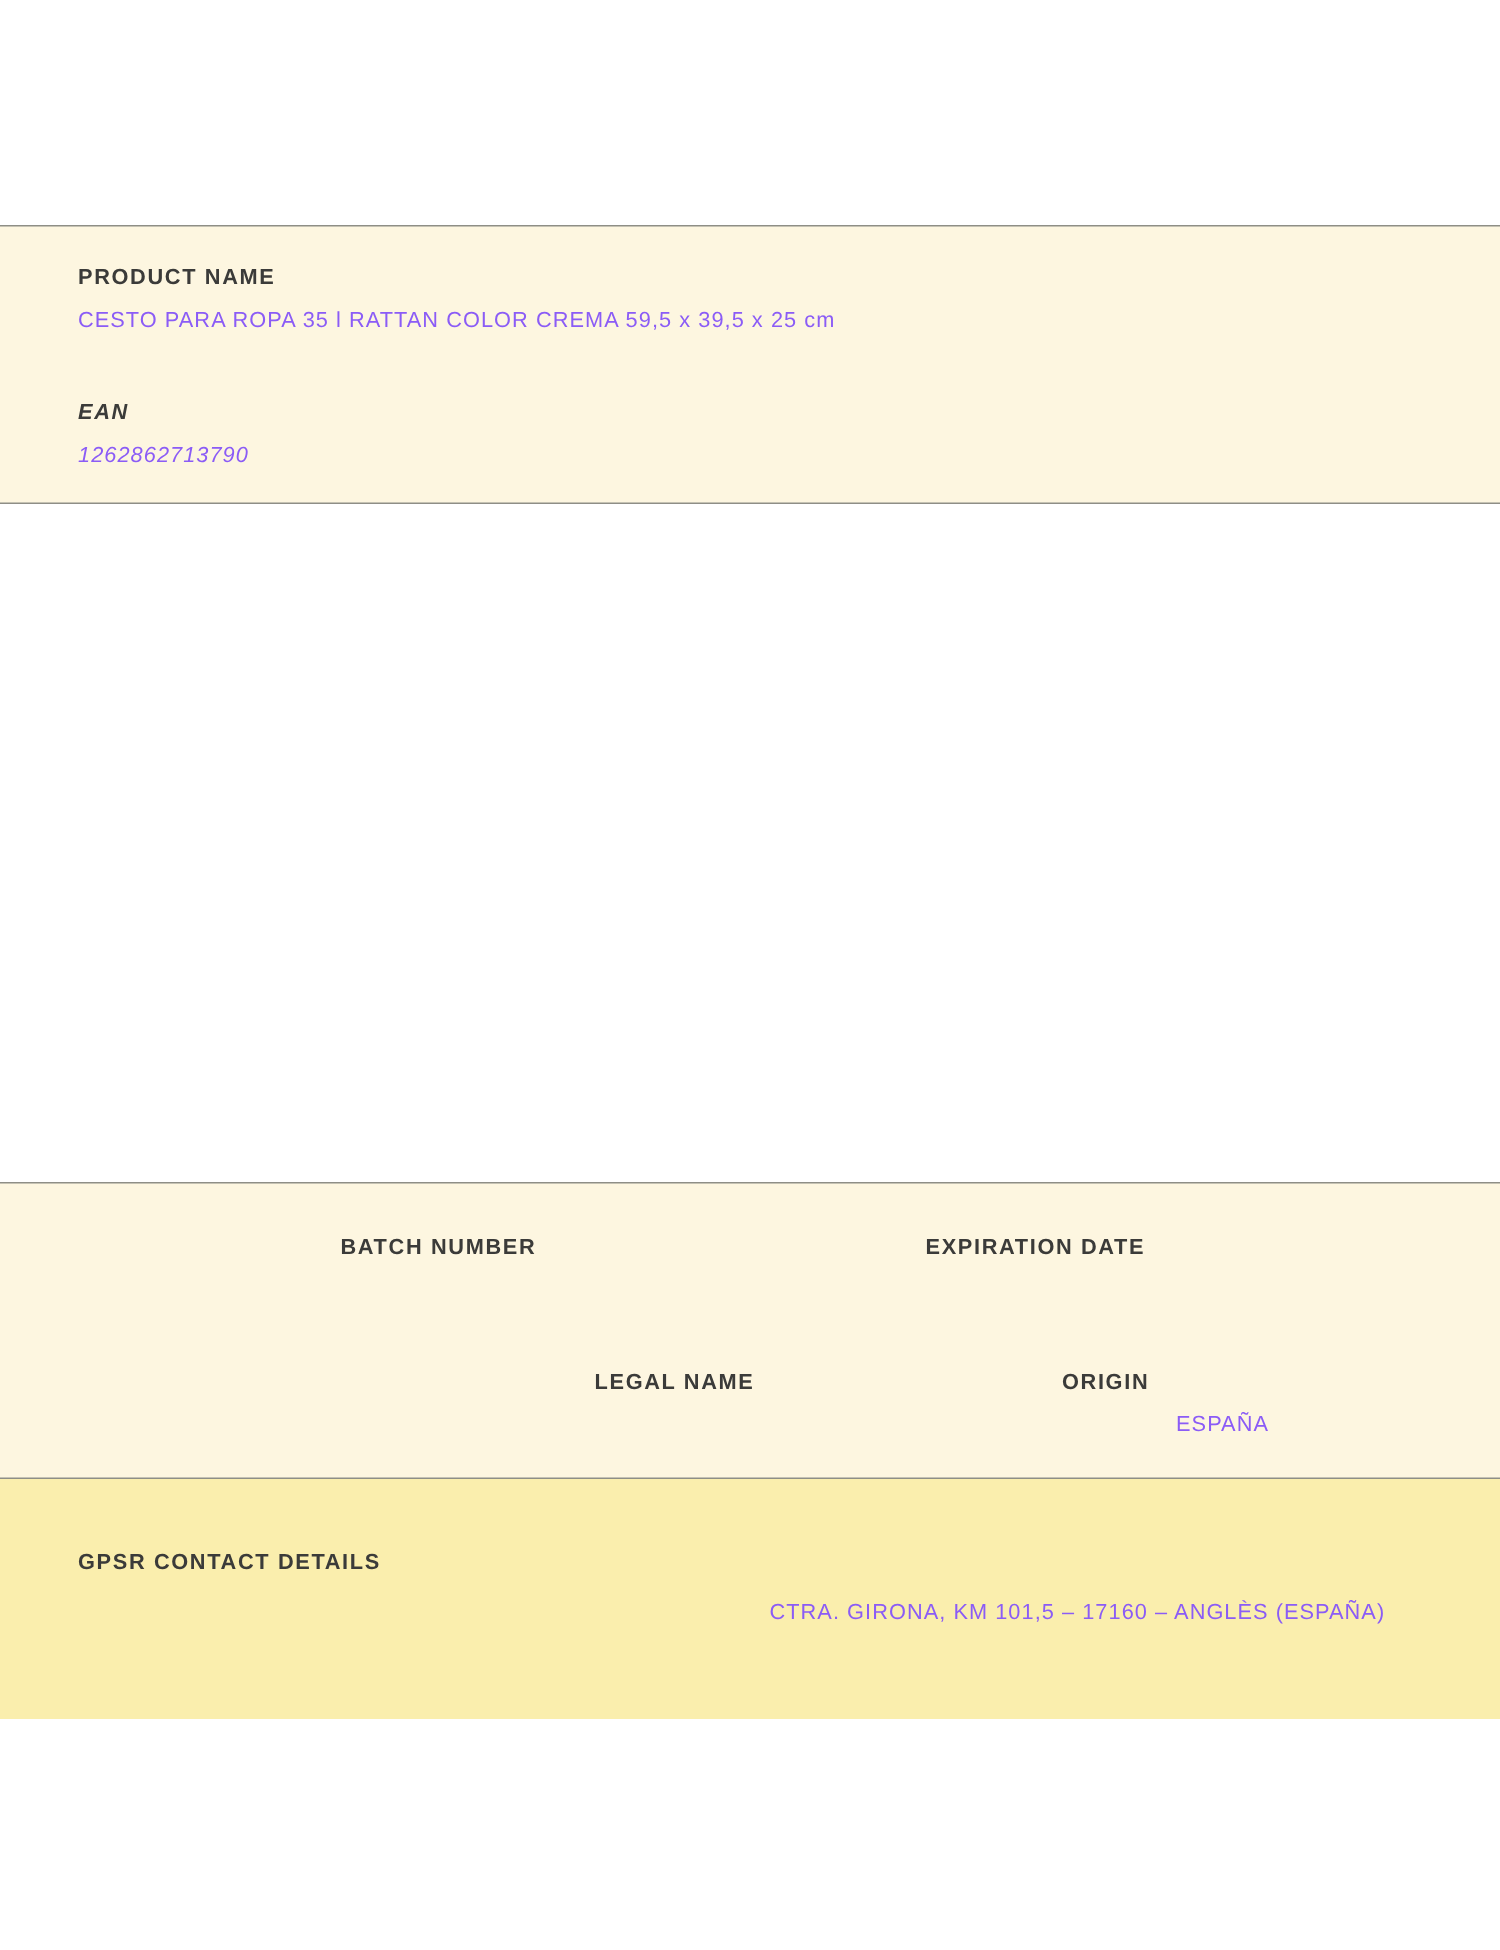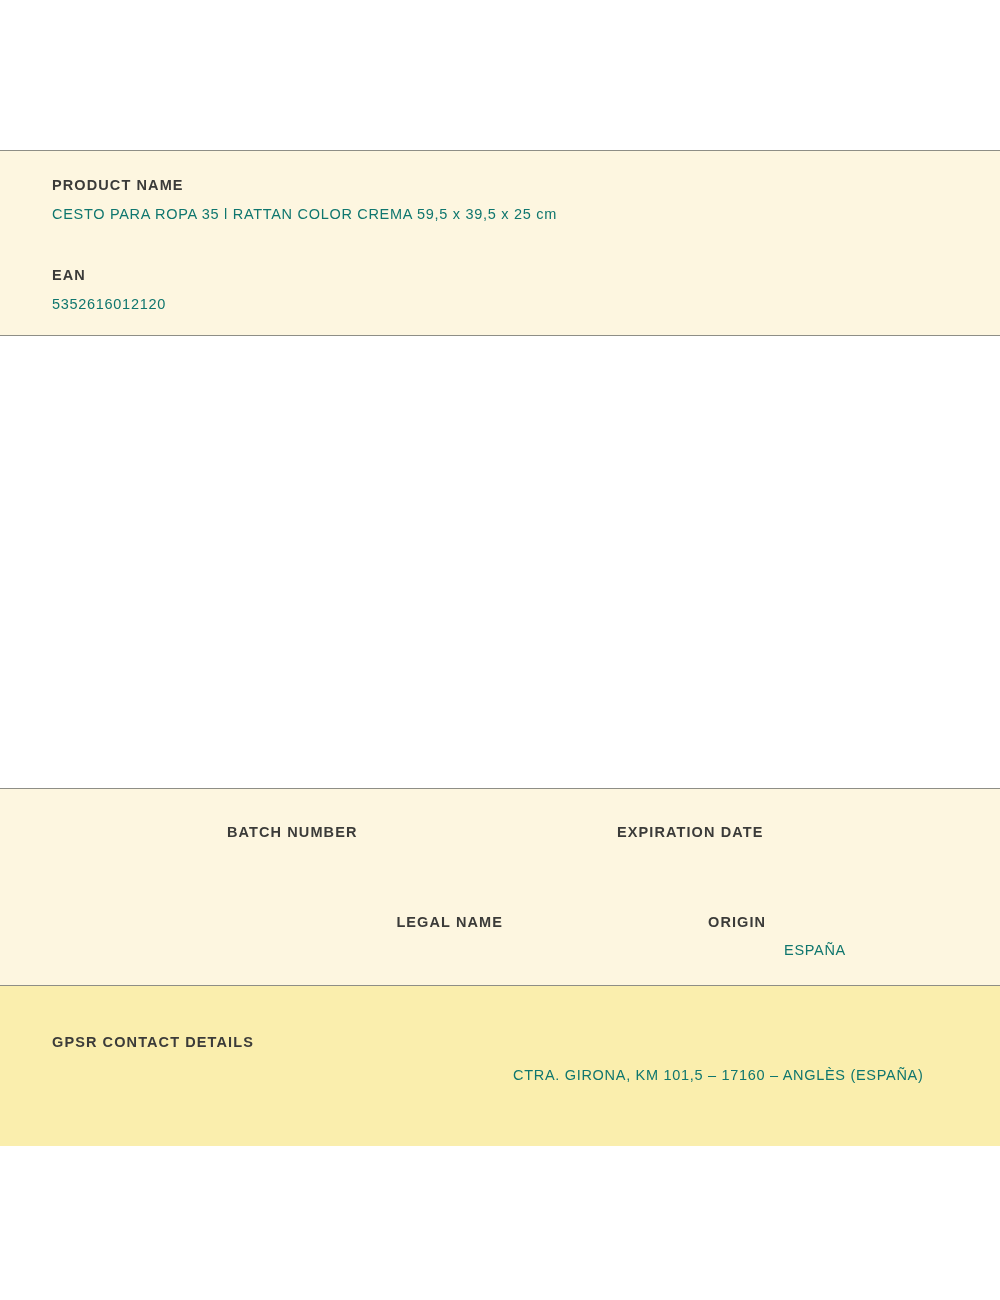--- a/index.html
+++ b/index.html
@@ -39,35 +39,36 @@
     font-size: 14.5px;
     font-weight: bold;
     letter-spacing: 1.1px;
     color: #3b3b39;
     text-transform: uppercase;
   }
   .field-value {
     font-size: 14.5px;
     font-weight: normal;
     letter-spacing: 0.7px;
-    color: #0f766e;
+    color: #8b5cf6;
   }
 
   .top-block-1 {
     position: absolute;
     left: 52px;
     top: 26px;
   }
   .top-block-1 .field-value {
     margin-top: 13px;
   }
   .top-block-2 {
     position: absolute;
     left: 52px;
     top: 116px;
+    font-style: italic;
   }
   .top-block-2 .field-value {
     margin-top: 13px;
   }
 
   
   .band-middle {
     position: absolute;
     left: 0;
     top: 336px;
@@ -170,21 +171,21 @@
 
   <div class="band-top">
 
     <div class="top-block-1">
       <div class="field-label">PRODUCT NAME</div>
       <div class="field-value">CESTO PARA ROPA 35 l RATTAN COLOR CREMA  59,5 x 39,5 x 25 cm</div>
     </div>
 
     <div class="top-block-2">
       <div class="field-label">EAN</div>
-      <div class="field-value">5352616012120</div>
+      <div class="field-value">1262862713790</div>
     </div>
 
   </div>
 
   <div class="band-middle"></div>
 
   <div class="band-lower">
 
     <div class="lower-row-1">
       <div class="col-batch">

